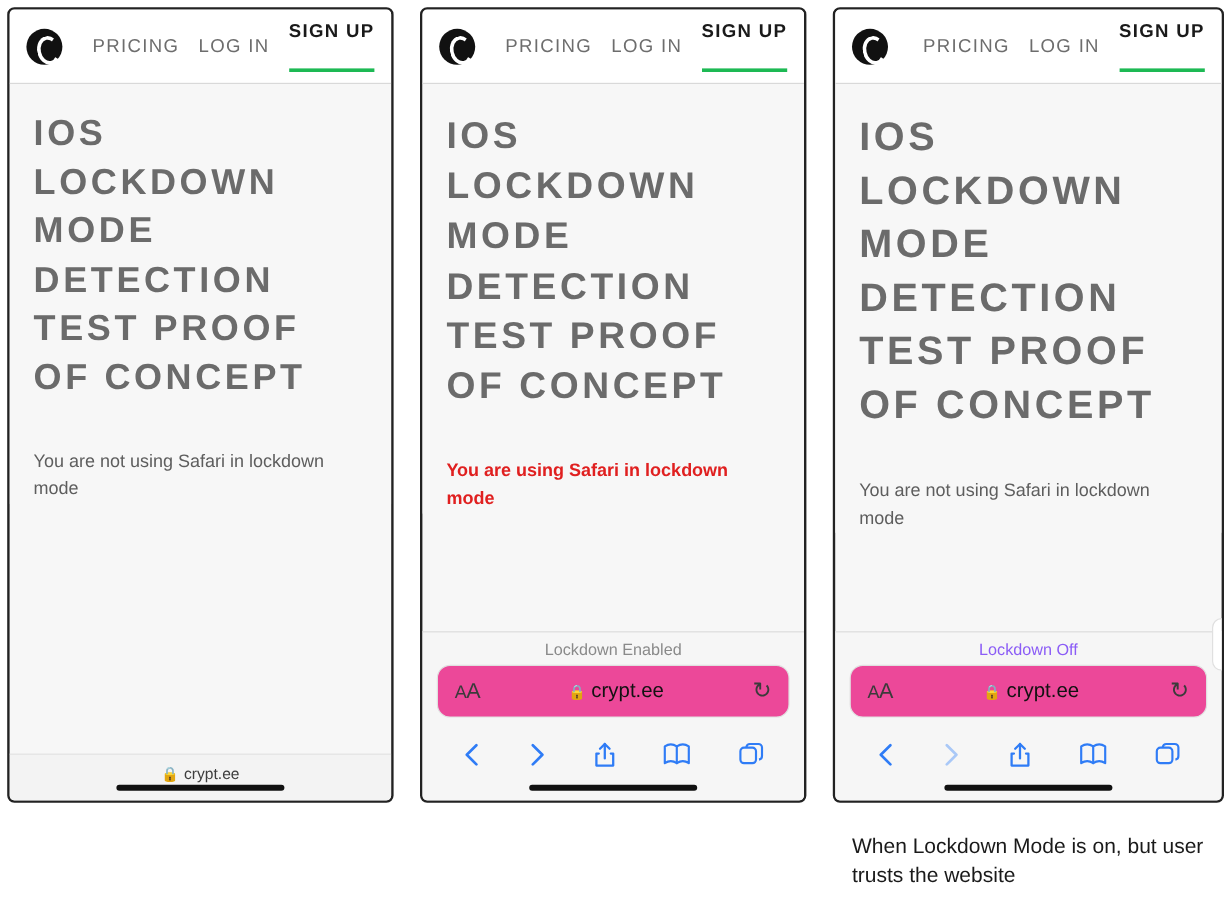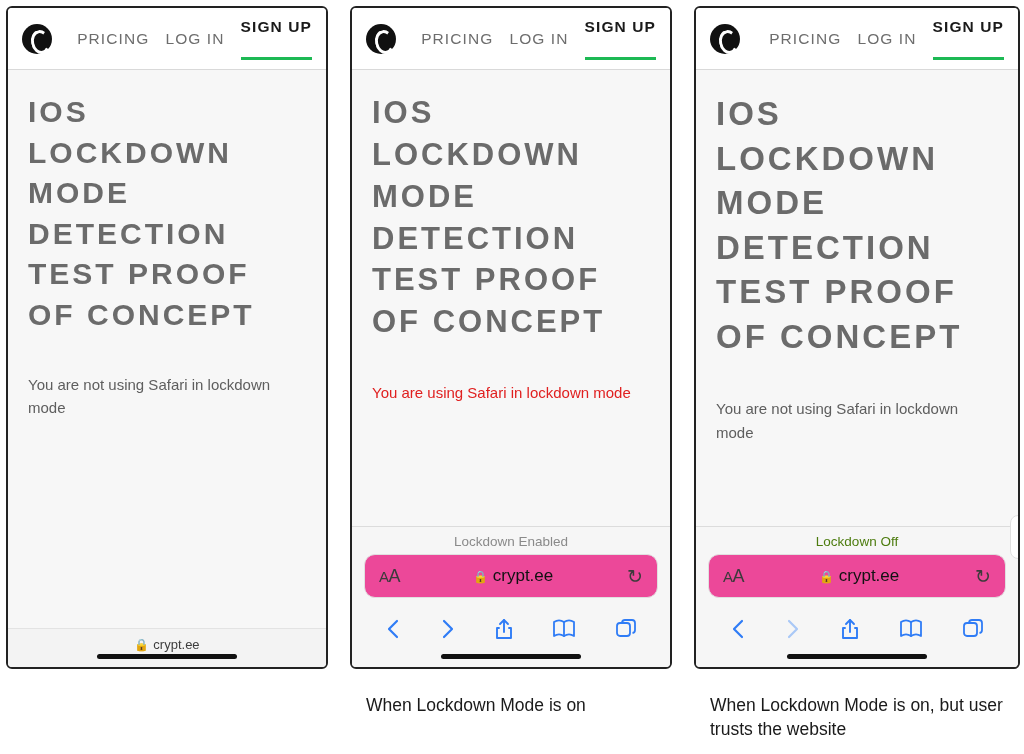--- a/index.html
+++ b/index.html
@@ -98,37 +98,37 @@
 
   .status-msg {
     margin-top: 38px;
     font-size: 15px;
     line-height: 1.55;
     color: #5e5e5e;
     max-width: 275px;
   }
   .status-msg.alert {
     color: #e02020;
-    font-weight: 400;
+    font-weight: 700;
   }
 
   
   .safari {
     position: absolute;
     left: 0; right: 0; bottom: 0;
     background: #f6f6f6;
     border-top: 1px solid #dcdcdc;
   }
   .lockdown-banner {
     text-align: center;
     font-size: 13.5px;
     padding: 7px 0 5px 0;
     color: #8a8a8a;
   }
-  .lockdown-banner.off { color: #4d7c0f; }
+  .lockdown-banner.off { color: #8b5cf6; }
   .urlbar {
     margin: 0 12px 8px 12px;
     height: 44px;
     background: #ec4899;
     border: 1px solid #e0e0e0;
     border-radius: 11px;
     display: flex;
     align-items: center;
     padding: 0 14px;
     position: relative;
@@ -359,16 +359,15 @@
           <svg width="22" height="22" viewBox="0 0 22 22" fill="none" stroke="currentColor" stroke-width="1.8" stroke-linejoin="round">
               <rect x="2" y="5" width="13" height="13" rx="3"></rect>
               <path d="M7 5 L7 4.5 A3 3 0 0 1 10 2 L17 2 A3 3 0 0 1 20 5 L20 12 A3 3 0 0 1 17.5 15"></path>
             </svg>
         </span>
       </div>
       <div class="home-indicator"></div>
     </div>
   </div>
 
-  <div class="caption" id="caption-1">When Lockdown Mode is on</div>
   <div class="caption" id="caption-2">When Lockdown Mode is on, but user trusts the website</div>
 
 </div>
 
 </body></html>

